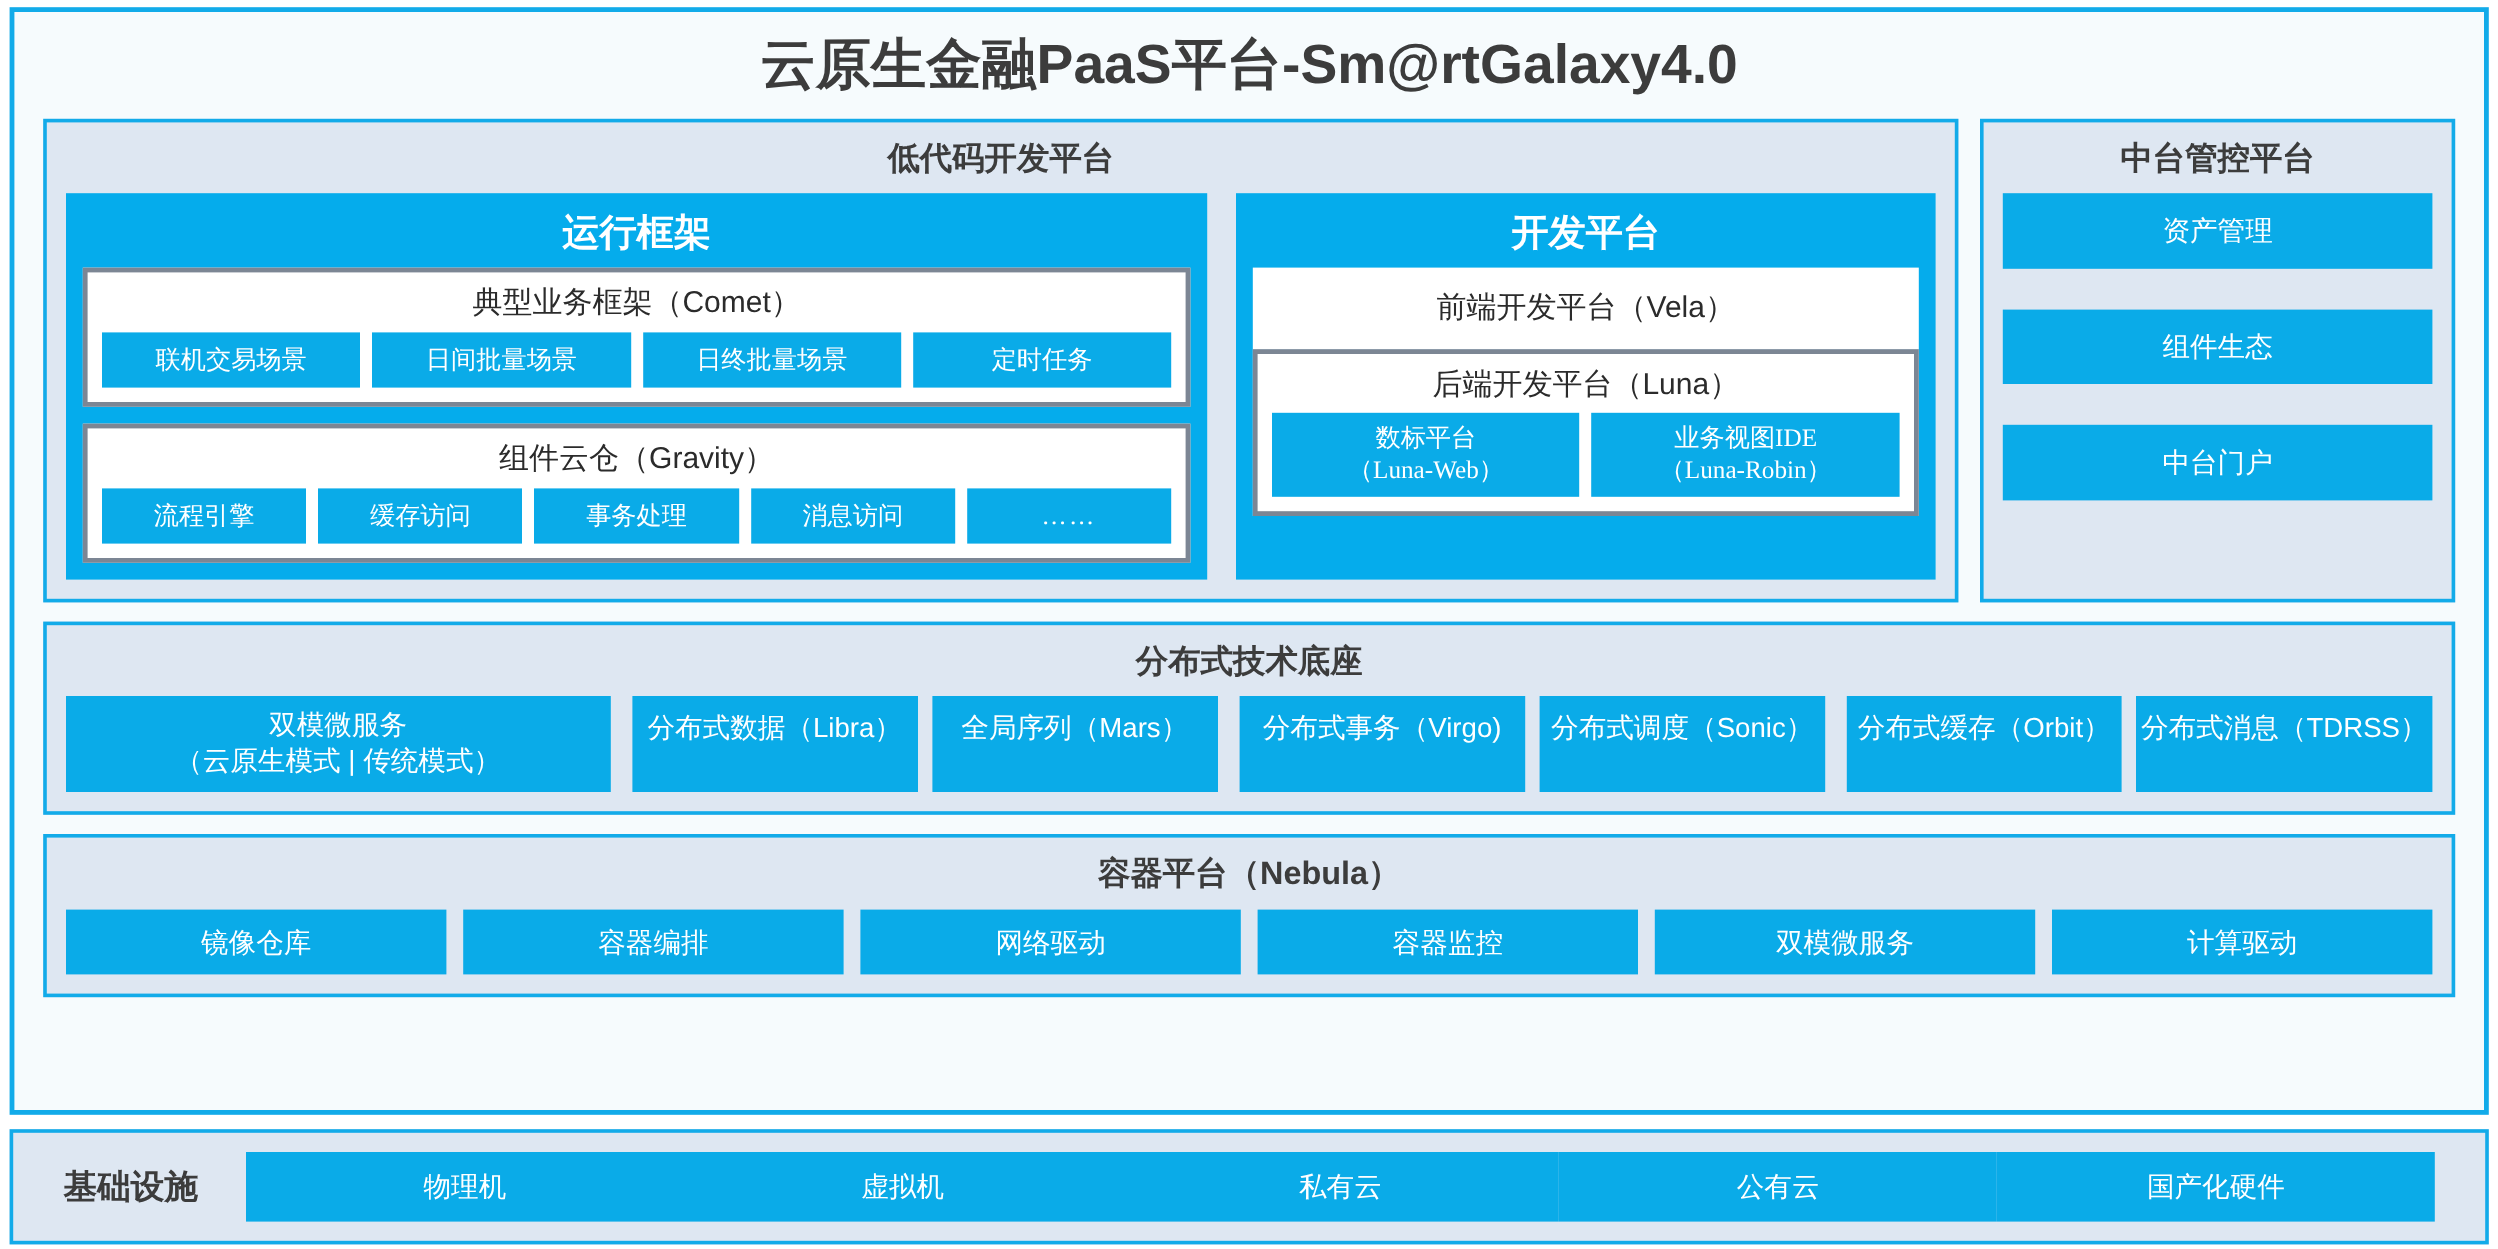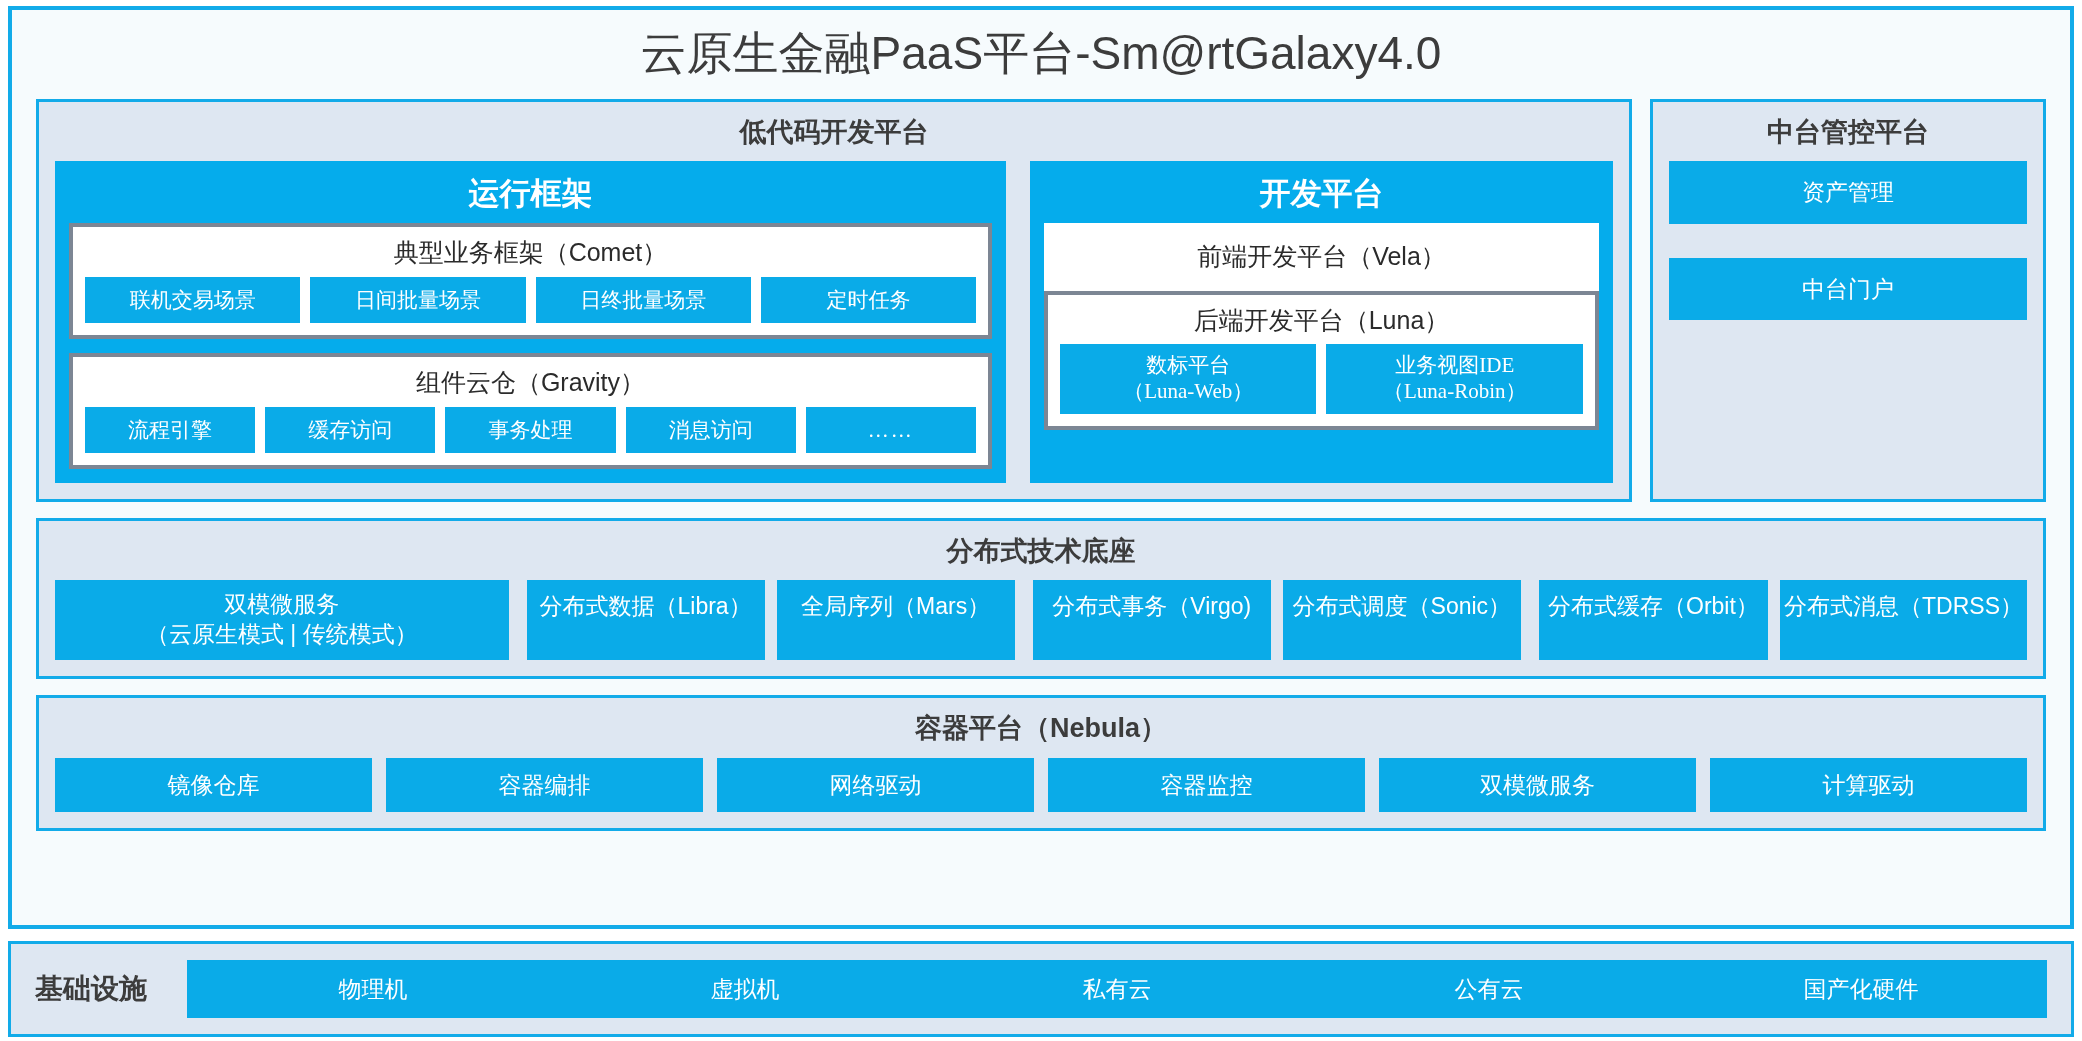--- a/index.html
+++ b/index.html
@@ -33,21 +33,21 @@
     box-sizing: border-box;
     padding: 0 24px 22px 24px;
     display: flex;
     flex-direction: column;
     flex: 1 1 auto;
   }
 
   .main-title {
     text-align: center;
     font-size: 46px;
-    font-weight: 400;
+    font-weight: 700;
     color: #3c3c3c;
     letter-spacing: 0px;
     padding: 18px 0 20px 0;
     line-height: 1.1;
   }
 
   
   .section {
     border: 3px solid #12abe9;
     background: #dee7f2;
@@ -214,21 +214,21 @@
   }
 
   
   .infra-panel {
     border: 3px solid #12abe9;
     background: #dee7f2;
     box-sizing: border-box;
     display: flex;
     align-items: center;
     gap: 22px;
-    padding: 16px 24px;
+    padding: 16px 42px;
     flex: 0 0 auto;
   }
   .infra-label {
     font-size: 28px;
     font-weight: 700;
     color: #3c3c3c;
     flex: 0 0 auto;
     padding-right: 18px;
     white-space: nowrap;
   }
@@ -303,20 +303,21 @@
             </div>
           </div>
 
         </div>
       </div>
 
       <div class="section midoffice-section">
         <div class="section-title">中台管控平台</div>
         <div class="stack">
           <div class="chip">资产管理</div>
+          <div class="chip">组件生态</div>
           <div class="chip">中台门户</div>
         </div>
       </div>
 
     </div>
 
     <div class="section techbase-section">
       <div class="section-title">分布式技术底座</div>
       <div class="tech-body">
 

